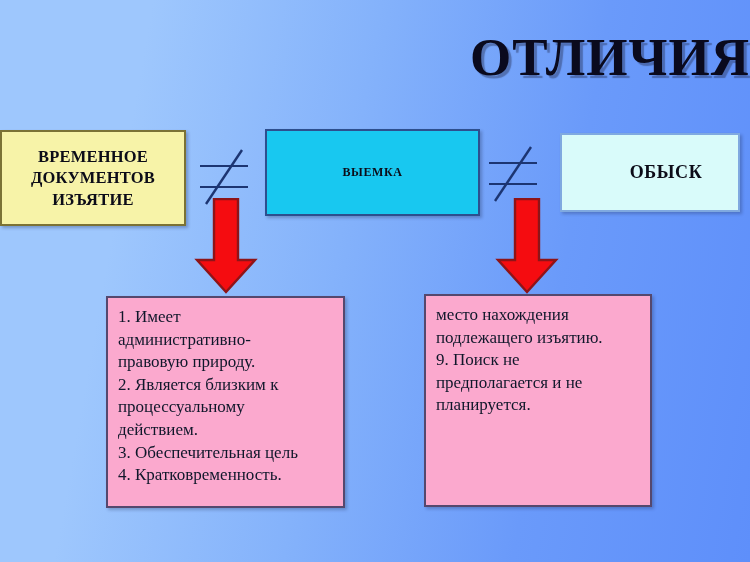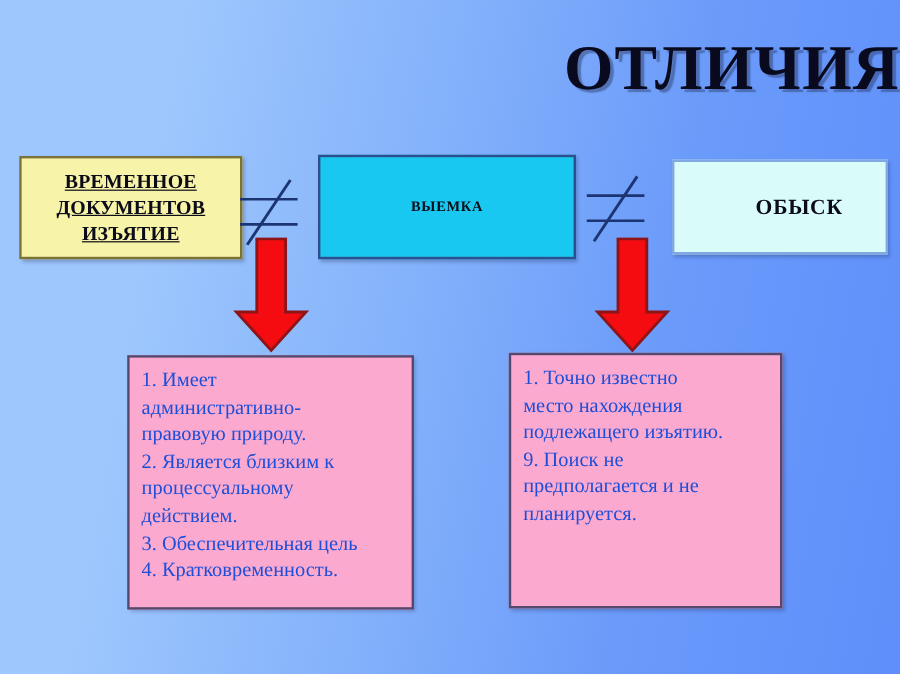--- a/index.html
+++ b/index.html
@@ -43,30 +43,29 @@
     display: flex;
     align-items: center;
     justify-content: center;
     text-align: center;
     font-family: "Liberation Serif", serif;
     font-weight: bold;
     color: #0c0c18;
     box-shadow: 2px 2px 3px rgba(30,40,80,0.30);
   }
   #box-temporary {
-    left: 16px;
+    left: 0;
     top: 130px;
     width: 186px;
-    height: 86px;
+    height: 96px;
     background: #f7f3a8;
     border: 2px solid #7b7235;
     font-size: 16.5px;
     line-height: 1.30;
     letter-spacing: 0.2px;
-    text-decoration: underline;
   }
   #box-seizure {
     left: 265px;
     top: 129px;
     width: 215px;
     height: 87px;
     background: #18c8f0;
     border: 2px solid #2d4f8e;
     font-size: 12px;
     letter-spacing: 0.6px;
@@ -102,21 +101,21 @@
   #arrow-2 { left: 494px; top: 198px; }
 
   
   .detail-box {
     position: absolute;
     box-sizing: border-box;
     background: #fba9ce;
     border: 2px solid #55486e;
     box-shadow: 2px 2px 3px rgba(30,40,80,0.28);
     font-family: "Liberation Serif", serif;
-    color: #1d4ed8;
+    color: #0f172a;
     font-size: 17px;
     line-height: 1.33;
     padding: 8px 8px 8px 10px;
     overflow: hidden;
   }
   #detail-left {
     left: 106px;
     top: 296px;
     width: 239px;
     height: 212px;
@@ -187,21 +186,20 @@
     <div class="line">административно-</div>
     <div class="line">правовую природу.</div>
     <div class="line">2. Является близким к</div>
     <div class="line">процессуальному</div>
     <div class="line">действием.</div>
     <div class="line">3. Обеспечительная цель</div>
     <div class="line">4. Кратковременность.</div>
   </div>
 
   <div id="detail-right" class="detail-box">
-    <div class="line">1. Точно известно</div>
     <div class="line">место нахождения</div>
     <div class="line">подлежащего изъятию.</div>
     <div class="line">9. Поиск не</div>
     <div class="line">предполагается и не</div>
     <div class="line">планируется.</div>
   </div>
 
 </div>
 
 </body></html>

